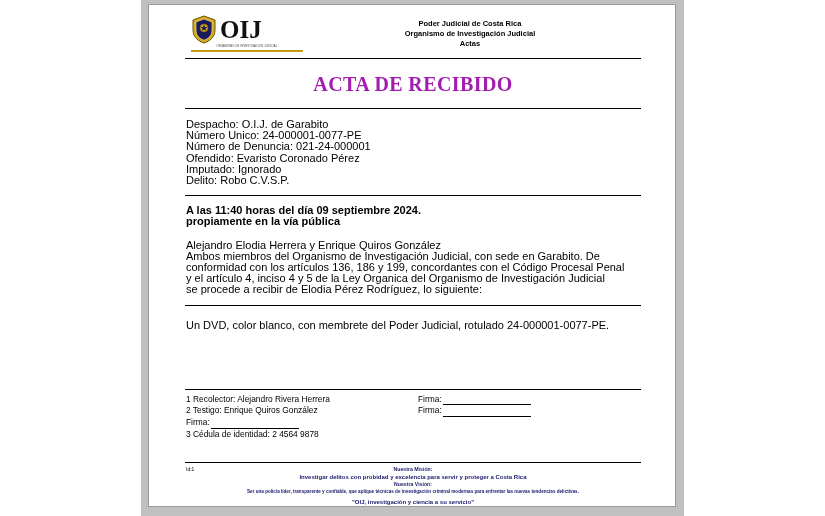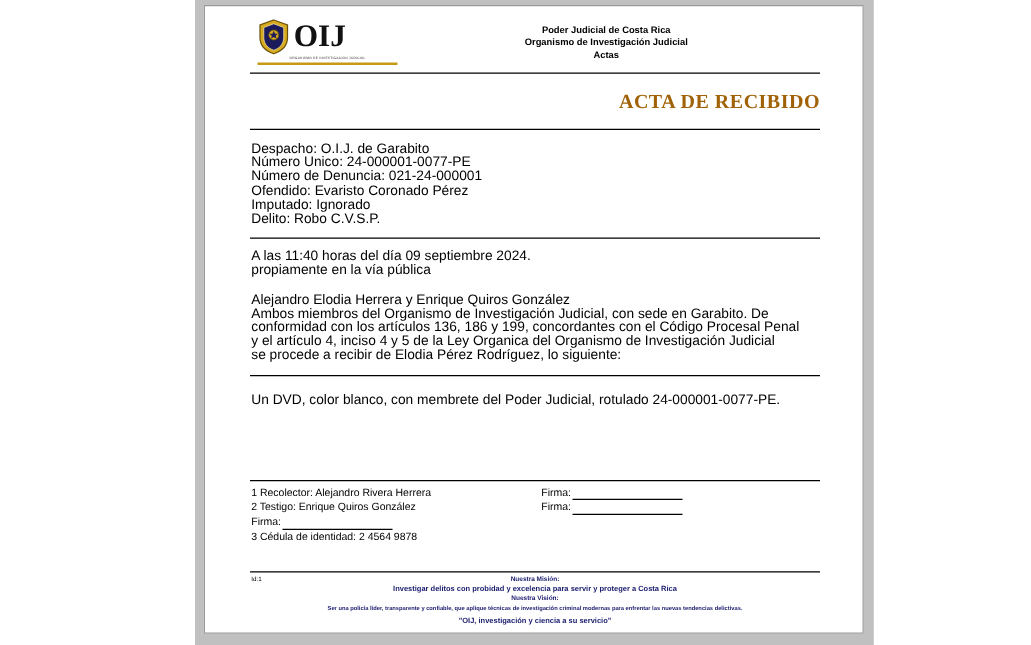--- a/index.html
+++ b/index.html
@@ -27,21 +27,21 @@
   }
   .gutter-right {
     position: absolute;
     left: 684px; top: 0;
     width: 141px; height: 516px;
     background: #ffffff;
   }
   
   .viewer {
     position: absolute;
-    left: 156px; top: 0;
+    left: 141px; top: 0;
     width: 543px; height: 516px;
     background: #c0c0c0;
   }
   
   .page {
     position: absolute;
     left: 7px; top: 4px;
     width: 528px;
     height: 503px;
     background: #ffffff;
@@ -114,48 +114,48 @@
   }
   .header-text div { white-space: nowrap; }
 
   .rule {
     border-bottom: 1px solid #000;
     height: 0;
   }
   .rule-top { margin: 6px 0 0 0; }
 
   .doc-title {
-    text-align: right;
-    font-size: 16px;
+    text-align: center;
+    font-size: 20px;
     font-weight: bold;
     font-family: "Liberation Serif", serif;
     letter-spacing: .4px;
     margin: 14px 0 12px 0;
-    color: #a16207;
+    color: #a21caf;
   }
 
   .section {
     font-size: 11px;
     line-height: 11.2px;
     color: #000;
     margin: 0;
   }
   .block-fields {
     margin-top: 10px;
     padding-left: 1px;
   }
   .block-fields div { white-space: nowrap; }
 
   .rule-sp { margin: 9px 0 0 0; }
 
   .block-when {
     margin-top: 9px;
     padding-left: 1px;
   }
-  .block-when div { white-space: nowrap; }
+  .block-when div { white-space: nowrap; font-weight: bold; }
 
   .block-body {
     margin-top: 12px;
     padding-left: 1px;
     padding-right: 2px;
     text-align: justify;
   }
   .block-body .nowrapline { white-space: nowrap; }
 
   .block-item {

